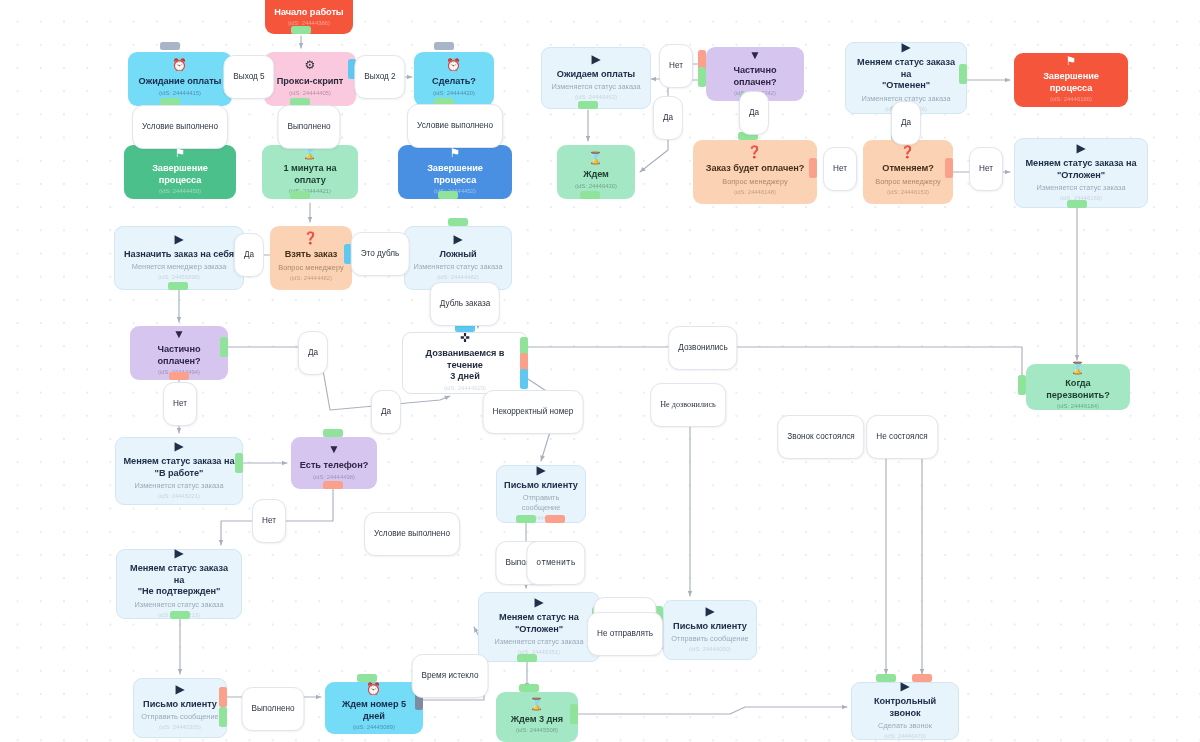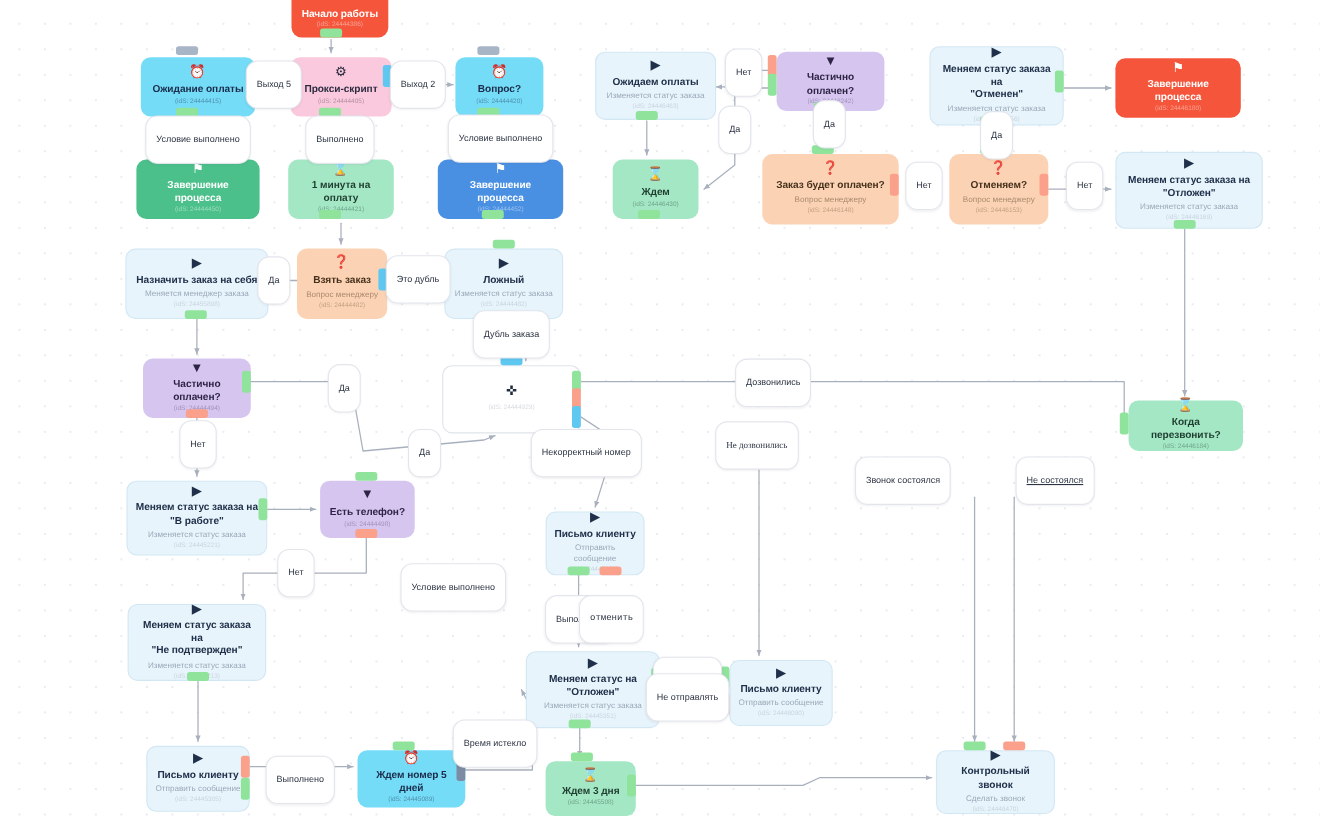--- a/index.html
+++ b/index.html
@@ -185,21 +185,21 @@
         <div class="title" style="white-space: pre-line;">Ожидание оплаты</div>
         <div class="nid">(idS: 24444415)</div>
       </div>
       <div class="node v-pink" style="left: 264px; top: 52px; width: 92px; height: 54px;">
         <span class="icon">⚙</span>
         <div class="title" style="white-space: pre-line;">Прокси-скрипт</div>
         <div class="nid">(idS: 24444405)</div>
       </div>
       <div class="node v-cyan" style="left: 414px; top: 52px; width: 80px; height: 54px;">
         <span class="icon">⏰</span>
-        <div class="title" style="white-space: pre-line;">Вопрос?</div>
+        <div class="title" style="white-space: pre-line;">Сделать?</div>
         <div class="nid">(idS: 24444420)</div>
       </div>
       <div class="node v-green" style="left: 124px; top: 145px; width: 112px; height: 54px;">
         <span class="icon">⚑</span>
         <div class="title" style="white-space: pre-line;">Завершение процесса</div>
         <div class="nid">(idS: 24444450)</div>
       </div>
       <div class="node v-mint" style="left: 262px; top: 145px; width: 96px; height: 54px;">
         <span class="icon">⌛</span>
         <div class="title" style="white-space: pre-line;">1 минута на оплату</div>
@@ -275,20 +275,22 @@
         <div class="subtitle">Изменяется статус заказа</div>
         <div class="nid">(idS: 24444482)</div>
       </div>
       <div class="node v-lilac" style="left: 130px; top: 326px; width: 98px; height: 54px;">
         <span class="icon">▼</span>
         <div class="title" style="white-space: pre-line;">Частично оплачен?</div>
         <div class="nid">(idS: 24444494)</div>
       </div>
       <div class="node v-white" style="left: 402px; top: 332px; width: 126px; height: 62px;">
         <span class="icon">✜</span>
+        <div class="title" style="white-space: pre-line;">Дозваниваемся в течение
+3 дней</div>
         <div class="nid">(idS: 24444929)</div>
       </div>
       <div class="node v-paleblue" style="left: 115px; top: 437px; width: 128px; height: 68px;">
         <span class="icon">▶</span>
         <div class="title" style="white-space: pre-line;">Меняем статус заказа на
 "В работе"</div>
         <div class="subtitle">Изменяется статус заказа</div>
         <div class="nid">(idS: 24445221)</div>
       </div>
       <div class="node v-lilac" style="left: 291px; top: 437px; width: 86px; height: 52px;">
@@ -415,21 +417,21 @@
       <div class="elabel" style="left: 249px; top: 255px;">Да</div>
       <div class="elabel" style="left: 380px; top: 254px;">Это дубль</div>
       <div class="elabel" style="left: 465px; top: 304px;">Дубль заказа</div>
       <div class="elabel" style="left: 313px; top: 353px;">Да</div>
       <div class="elabel" style="left: 180px; top: 404px;">Нет</div>
       <div class="elabel" style="left: 386px; top: 412px;">Да</div>
       <div class="elabel" style="left: 703px; top: 348px;">Дозвонились</div>
       <div class="elabel" style="left: 533px; top: 412px;">Некорректный номер</div>
       <div class="elabel" style="left: 688px; top: 405px; font-family: Liberation Serif, serif;">Не дозвонились</div>
       <div class="elabel" style="left: 821px; top: 437px;">Звонок состоялся</div>
-      <div class="elabel" style="left: 959px; top: 437px; text-decoration: underline;">Не состоялся</div>
+      <div class="elabel" style="left: 902px; top: 437px;">Не состоялся</div>
       <div class="elabel" style="left: 269px; top: 521px;">Нет</div>
       <div class="elabel" style="left: 412px; top: 534px;">Условие выполнено</div>
       <div class="elabel" style="left: 527px; top: 563px;">Выполнено</div>
       <div class="elabel" style="left: 556px; top: 563px; font-family: Liberation Mono, monospace;">отменить</div>
       <div class="elabel" style="left: 625px; top: 619px;">Выполнено</div>
       <div class="elabel" style="left: 625px; top: 634px;">Не отправлять</div>
       <div class="elabel" style="left: 450px; top: 676px;">Время истекло</div>
       <div class="elabel" style="left: 273px; top: 709px;">Выполнено</div>
     </div>
 

